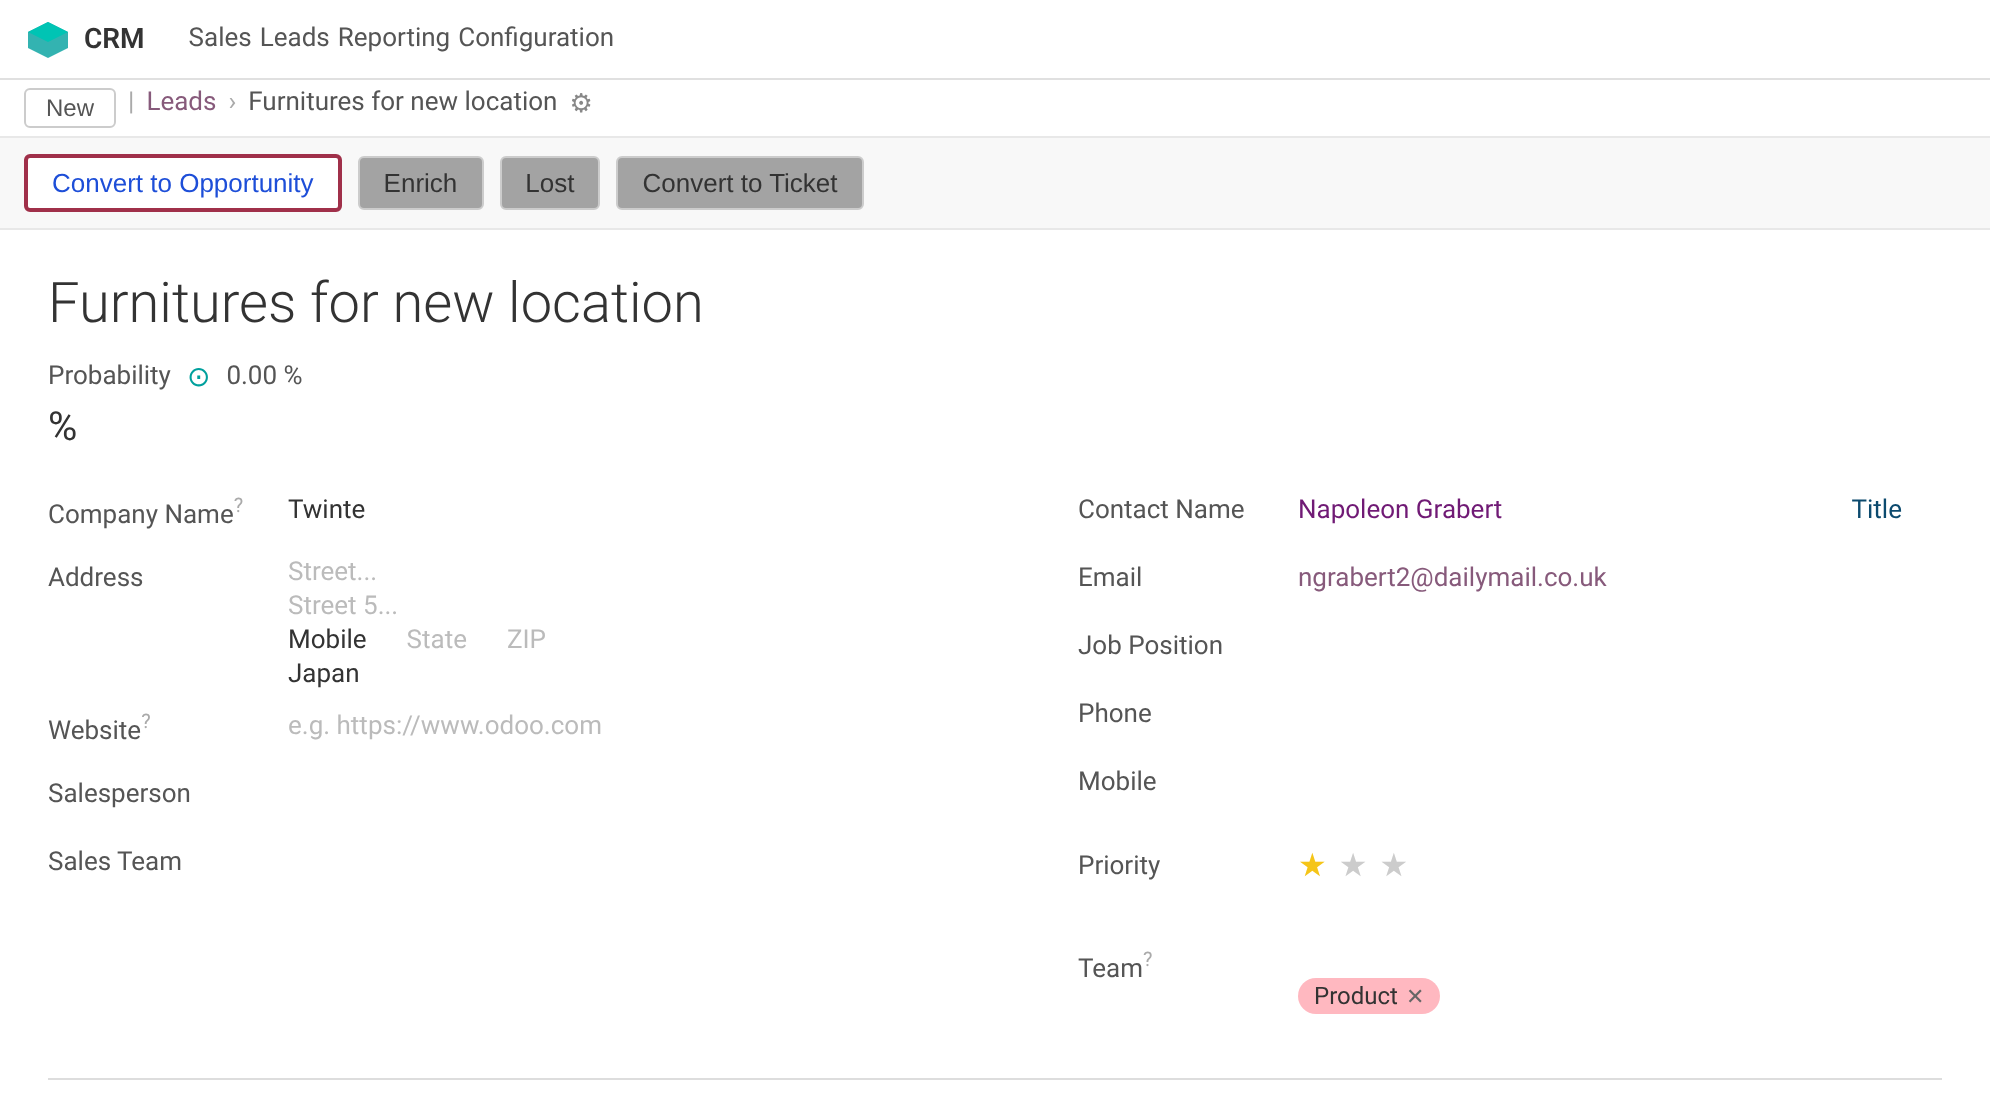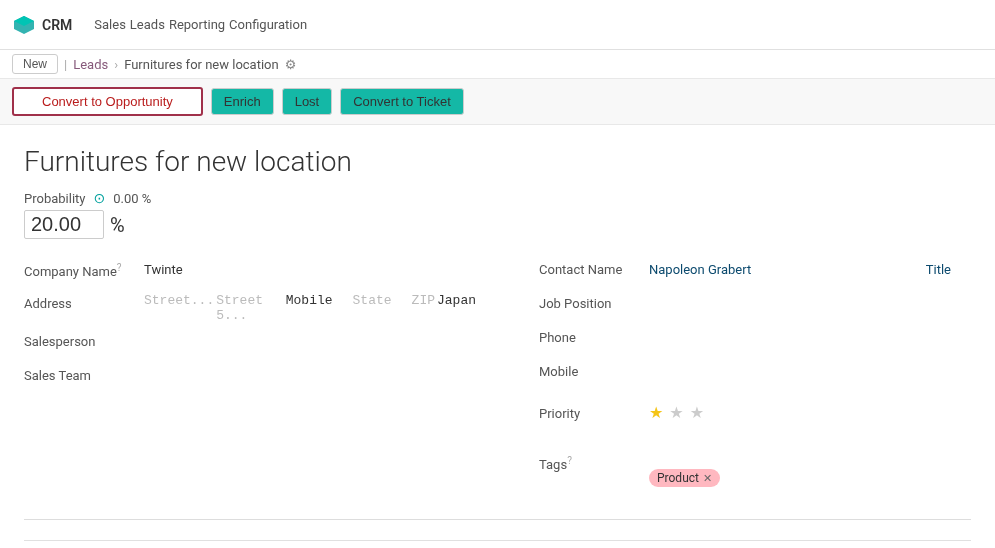--- a/index.html
+++ b/index.html
@@ -1,54 +1,54 @@
 <!DOCTYPE html>
 <html><head>
   <meta charset="utf-8">
   <style>
     * { box-sizing: border-box; margin: 0; padding: 0; }
     body { font-family: -apple-system, BlinkMacSystemFont, 'Segoe UI', Roboto, sans-serif; font-size: 13px; color: #333; background: #fff; }
 
     
     .top-nav {
-      display: flex; align-items: center; height: 50px;
+      display: flex; align-items: center; height: 40px;
       background: #fff; border-bottom: 1px solid #e0e0e0;
       padding: 0 12px; gap: 20px;
     }
     .nav-logo { display: flex; align-items: center; gap: 6px; }
     .nav-logo-icon { width: 24px; height: 24px; }
     .nav-items { display: flex; }
     .nav-item { color: #555; cursor: pointer; font-size: 13px; padding: 4px 2px; }
 
     
     .breadcrumb-bar {
-      display: flex; align-items: center; gap: 6px;
+      display: flex; align-items: flex-start; gap: 6px;
       padding: 4px 12px; border-bottom: 1px solid #e8e8e8; background: #fff;
     }
     .breadcrumb-new-btn {
       border: 1px solid #ccc; background: #fff; padding: 2px 10px;
       font-size: 12px; cursor: pointer; border-radius: 3px; color: #555;
     }
     .breadcrumb-separator { color: #aaa; }
     .breadcrumb-link { color: #875a7b; cursor: pointer; font-size: 13px; }
     .breadcrumb-current { color: #555; font-size: 13px; }
     .breadcrumb-gear { color: #888; cursor: pointer; font-size: 13px; }
 
     
     .action-bar {
       display: flex; align-items: center; gap: 8px;
       padding: 8px 12px; border-bottom: 1px solid #e8e8e8; background: #f8f8f8;
     }
     .btn-primary-outline {
-      border: 2px solid #a0304a; background: #fff; color: #b91c1c;
-      padding: 5px 28px; font-size: 13px; cursor: pointer; border-radius: 3px;
+      border: 2px solid #a0304a; background: #fff; color: #1d4ed8;
+      padding: 5px 12px; font-size: 13px; cursor: pointer; border-radius: 3px;
       font-weight: 500;
     }
     .btn-default {
-      border: 1px solid #ccc; background: #14b8a6; color: #333;
+      border: 1px solid #ccc; background: #a3a3a3; color: #333;
       padding: 5px 12px; font-size: 13px; cursor: pointer; border-radius: 3px;
     }
 
     
     .main-content { padding: 20px 24px; }
 
     .page-title { font-size: 28px; font-weight: 300; color: #333; margin-bottom: 12px; }
 
     .probability-row { display: flex; align-items: center; gap: 8px; margin-bottom: 4px; font-size: 13px; }
     .probability-label { color: #555; }
@@ -73,21 +73,21 @@
       display: flex; align-items: flex-start; gap: 0; margin-bottom: 8px; min-height: 26px;
     }
     .field-label {
       min-width: 120px; color: #555; font-size: 13px; padding-top: 3px; flex-shrink: 0;
     }
     .field-label sup { color: #aaa; font-size: 10px; }
     .field-value { color: #333; font-size: 13px; padding-top: 3px; flex: 1; }
     .field-placeholder { color: #bbb; font-size: 13px; padding-top: 3px; }
     .field-title { color: #bbb; font-size: 13px; padding-top: 3px; }
 
-    .address-block { display: flex; gap: 2px; flex: 1; font-family: Liberation Mono, monospace; }
+    .address-block { display: flex; flex-direction: column; gap: 2px; flex: 1; }
     .address-row { display: flex; gap: 20px; }
     .address-field { color: #bbb; font-size: 13px; }
     .address-value { color: #333; font-size: 13px; }
 
     
     .priority-row { display: flex; align-items: center; gap: 6px; }
     .star-filled { color: #f5c518; font-size: 16px; }
     .star-empty { color: #ccc; font-size: 16px; }
 
     
@@ -112,21 +112,21 @@
       background: #fff;
     }
     .bottom-tabs-container { border-top: 1px solid #ddd; margin-top: 24px; }
 
     .field-row-right {
       display: flex; align-items: flex-start; gap: 0; margin-bottom: 8px; min-height: 26px;
     }
     .field-label-right {
       min-width: 110px; color: #555; font-size: 13px; padding-top: 3px; flex-shrink: 0;
     }
-    .field-value-right { color: #0c4a6e; font-size: 13px; padding-top: 3px; flex: 1; }
+    .field-value-right { color: #701a75; font-size: 13px; padding-top: 3px; flex: 1; }
   </style>
 </head>
 <body>
 
 <nav class="top-nav">
   <div class="nav-logo">
     <svg class="nav-logo-icon" viewBox="0 0 24 24">
       <polygon points="12,3 22,8 22,16 12,21 2,16 2,8" fill="#00a09d" opacity="0.8"></polygon>
       <polygon points="12,3 22,8 12,13 2,8" fill="#00c4b4"></polygon>
     </svg>
@@ -160,21 +160,20 @@
 
   <h1 class="page-title">Furnitures for new location</h1>
 
   <div class="probability-row">
     <span class="probability-label">Probability</span>
     <span class="probability-icon">⊙</span>
     <span class="probability-value">0.00 %</span>
   </div>
 
   <div class="percentage-row">
-    <input class="percentage-input" type="text" value="20.00" style="border: 1px solid rgb(204, 204, 204); padding: 2px 6px; font-size: 20px; width: 80px; color: rgb(51, 51, 51); outline: none; border-radius: 2px;">
     <span class="percentage-symbol">%</span>
   </div>
 
   <div class="form-grid">
 
     <div class="form-left">
 
       <div class="field-row">
         <span class="field-label">
           <span>Company Name</span><sup>?</sup>
@@ -189,20 +188,26 @@
           <span class="address-field">Street 5...</span>
           <div class="address-row">
             <span class="address-value">Mobile</span>
             <span class="address-field">State</span>
             <span class="address-field">ZIP</span>
           </div>
           <span class="address-value">Japan</span>
         </div>
       </div>
 
+      <div class="field-row">
+        <span class="field-label">
+          <span>Website</span><sup style="color:#aaa;font-size:10px;">?</sup>
+        </span>
+        <span class="field-placeholder">e.g. https://www.odoo.com</span>
+      </div>
 
 
       <div class="field-row">
         <span class="field-label">Salesperson</span>
         <span class="field-value"></span>
       </div>
 
       <div class="field-row">
         <span class="field-label">Sales Team</span>
         <span class="field-value"></span>
@@ -211,20 +216,24 @@
     </div>
 
     <div class="form-right">
 
       <div class="field-row-right">
         <span class="field-label-right">Contact Name</span>
         <span class="field-value-right">Napoleon Grabert</span>
         <span class="field-title" style="color:#0c4a6e; margin-left:20px;">Title</span>
       </div>
 
+      <div class="field-row-right">
+        <span class="field-label-right">Email</span>
+        <span class="field-value-right" style="color:#875a7b; cursor:pointer;">ngrabert2@dailymail.co.uk</span>
+      </div>
 
       <div class="field-row-right">
         <span class="field-label-right">Job Position</span>
         <span class="field-value-right"></span>
       </div>
 
       <div class="field-row-right">
         <span class="field-label-right">Phone</span>
         <span class="field-value-right"></span>
       </div>
@@ -239,21 +248,21 @@
           <span class="field-label-right">Priority</span>
           <div class="priority-row">
             <span class="star-filled">★</span>
             <span class="star-empty">★</span>
             <span class="star-empty">★</span>
           </div>
         </div>
 
         <div class="field-row-right" style="align-items:center;">
           <span class="field-label-right">
-            <span>Tags</span><sup style="color:#aaa; font-size:10px;">?</sup>
+            <span>Team</span><sup style="color:#aaa; font-size:10px;">?</sup>
           </span>
           <div>
             <span class="tag">
               <span>Product</span>
               <span class="tag-x">✕</span>
             </span>
           </div>
         </div>
       </div>
 

